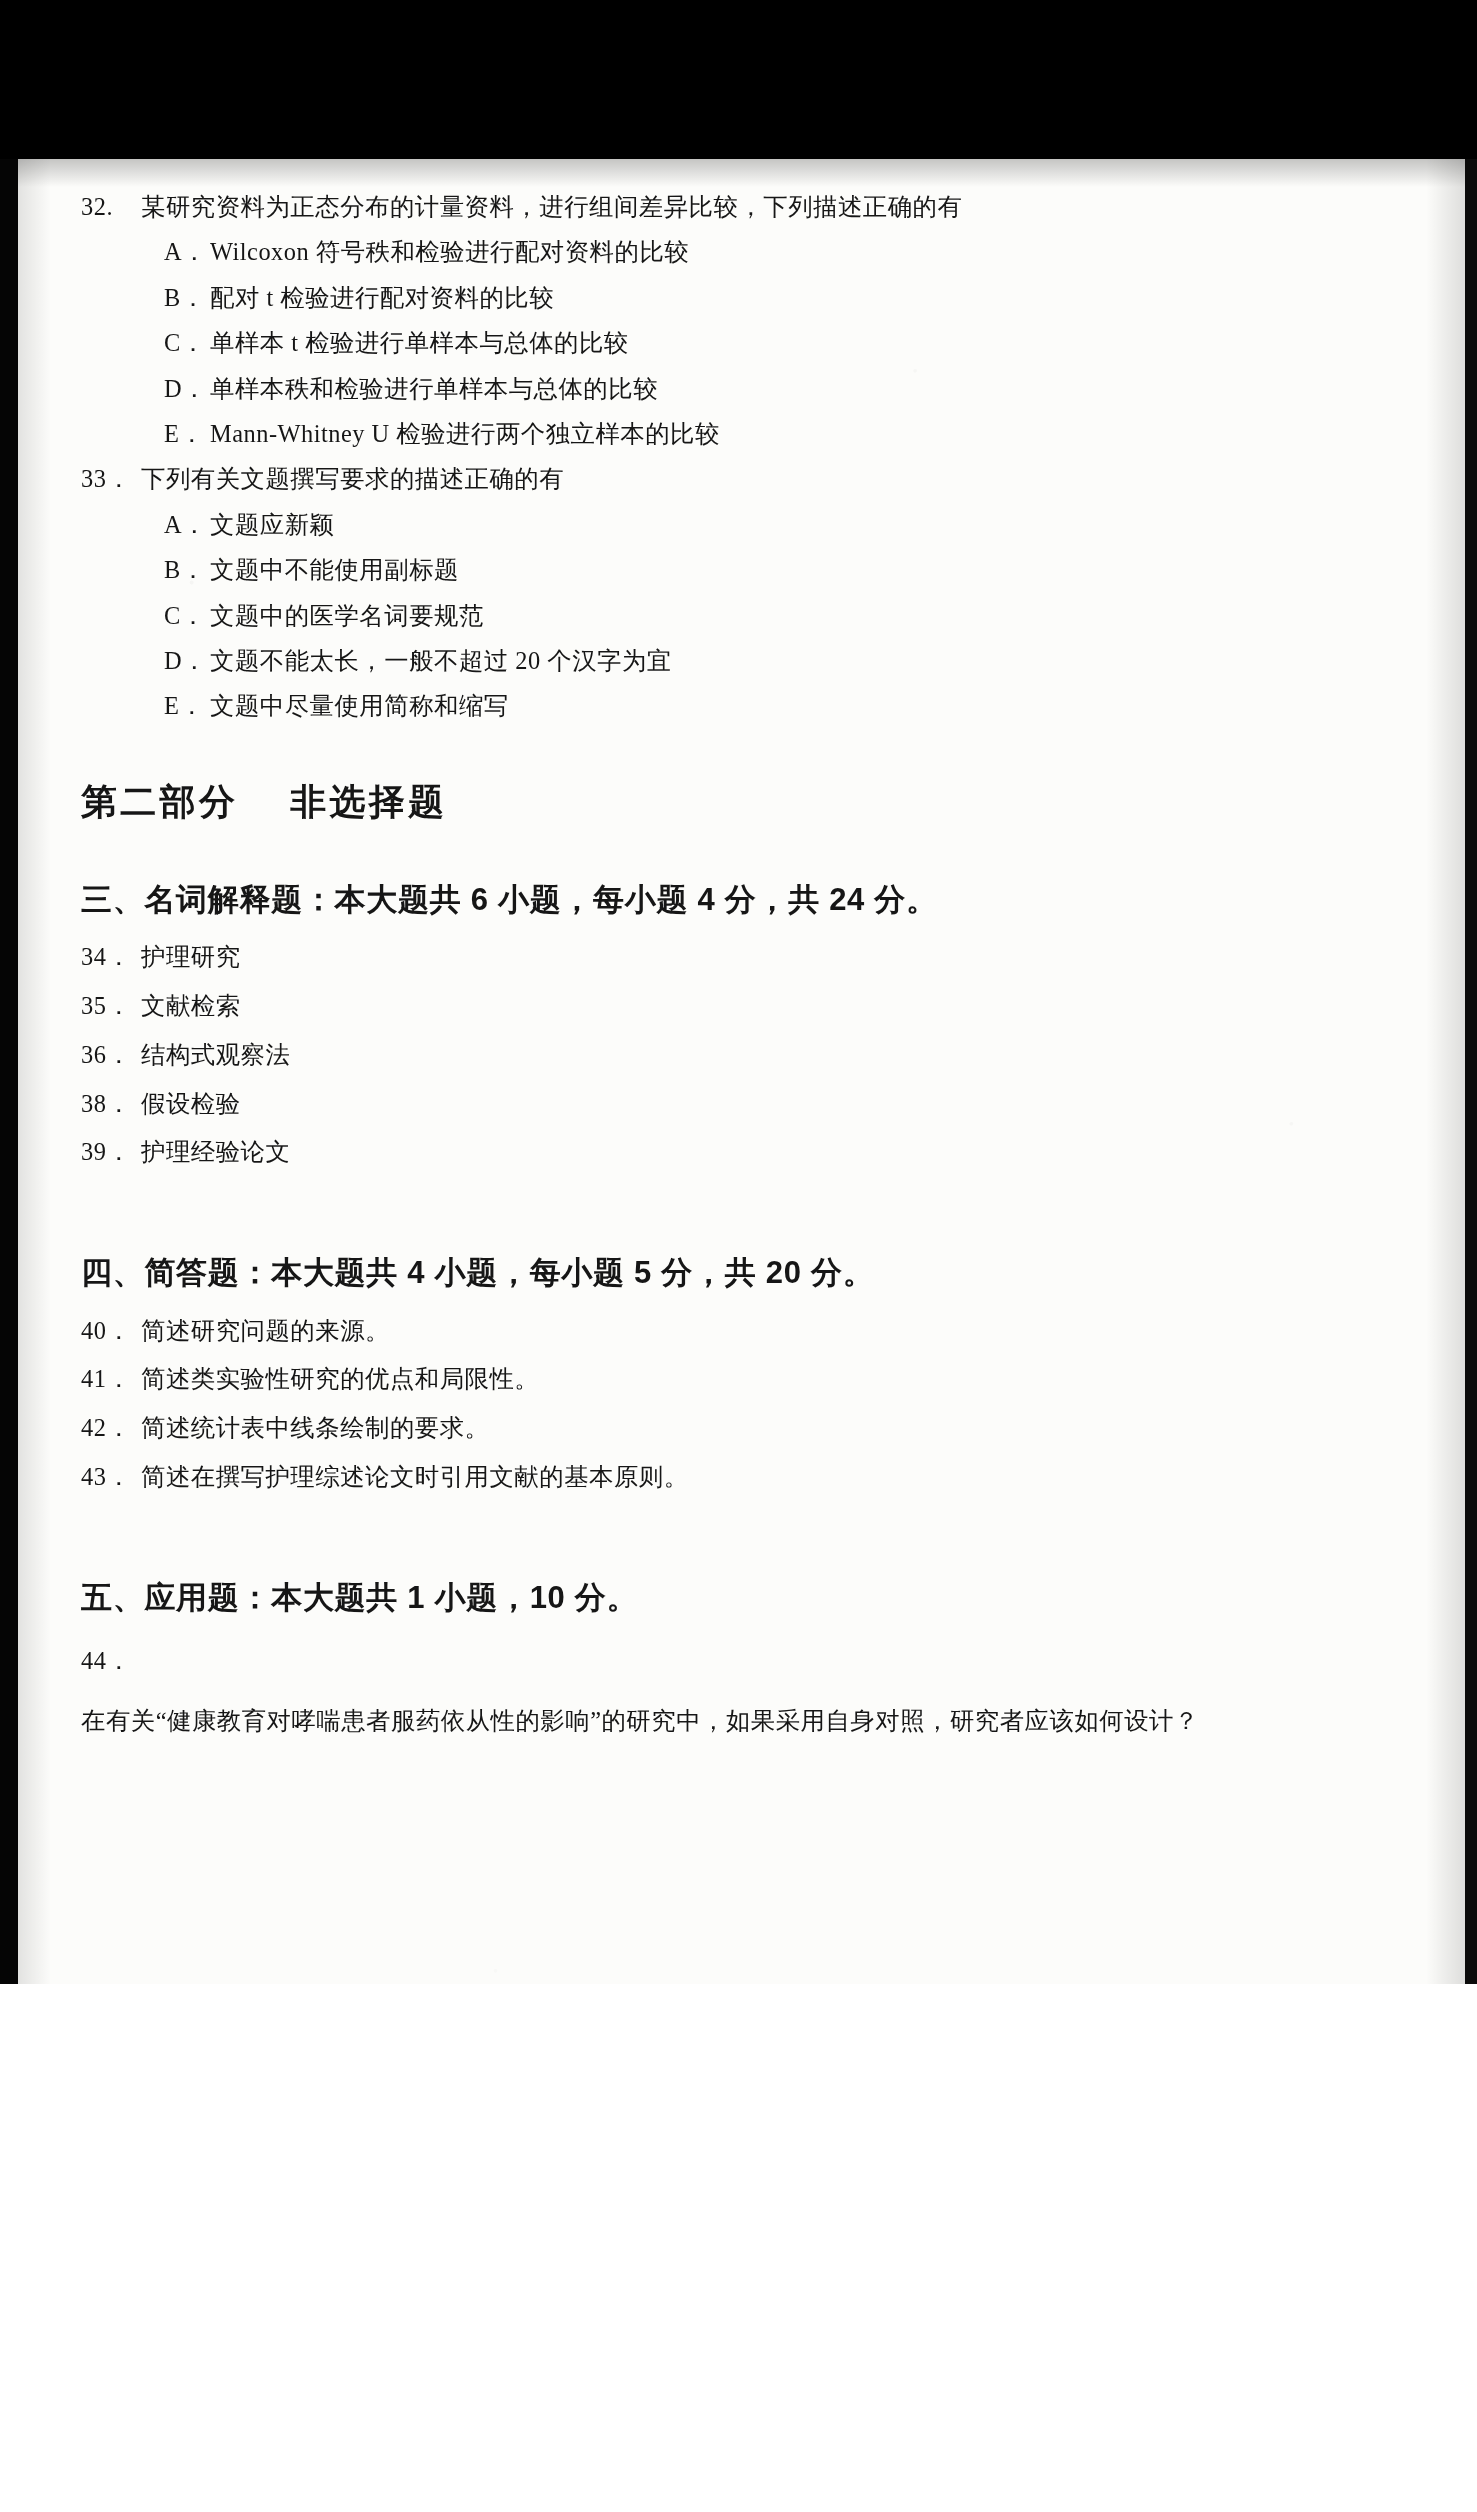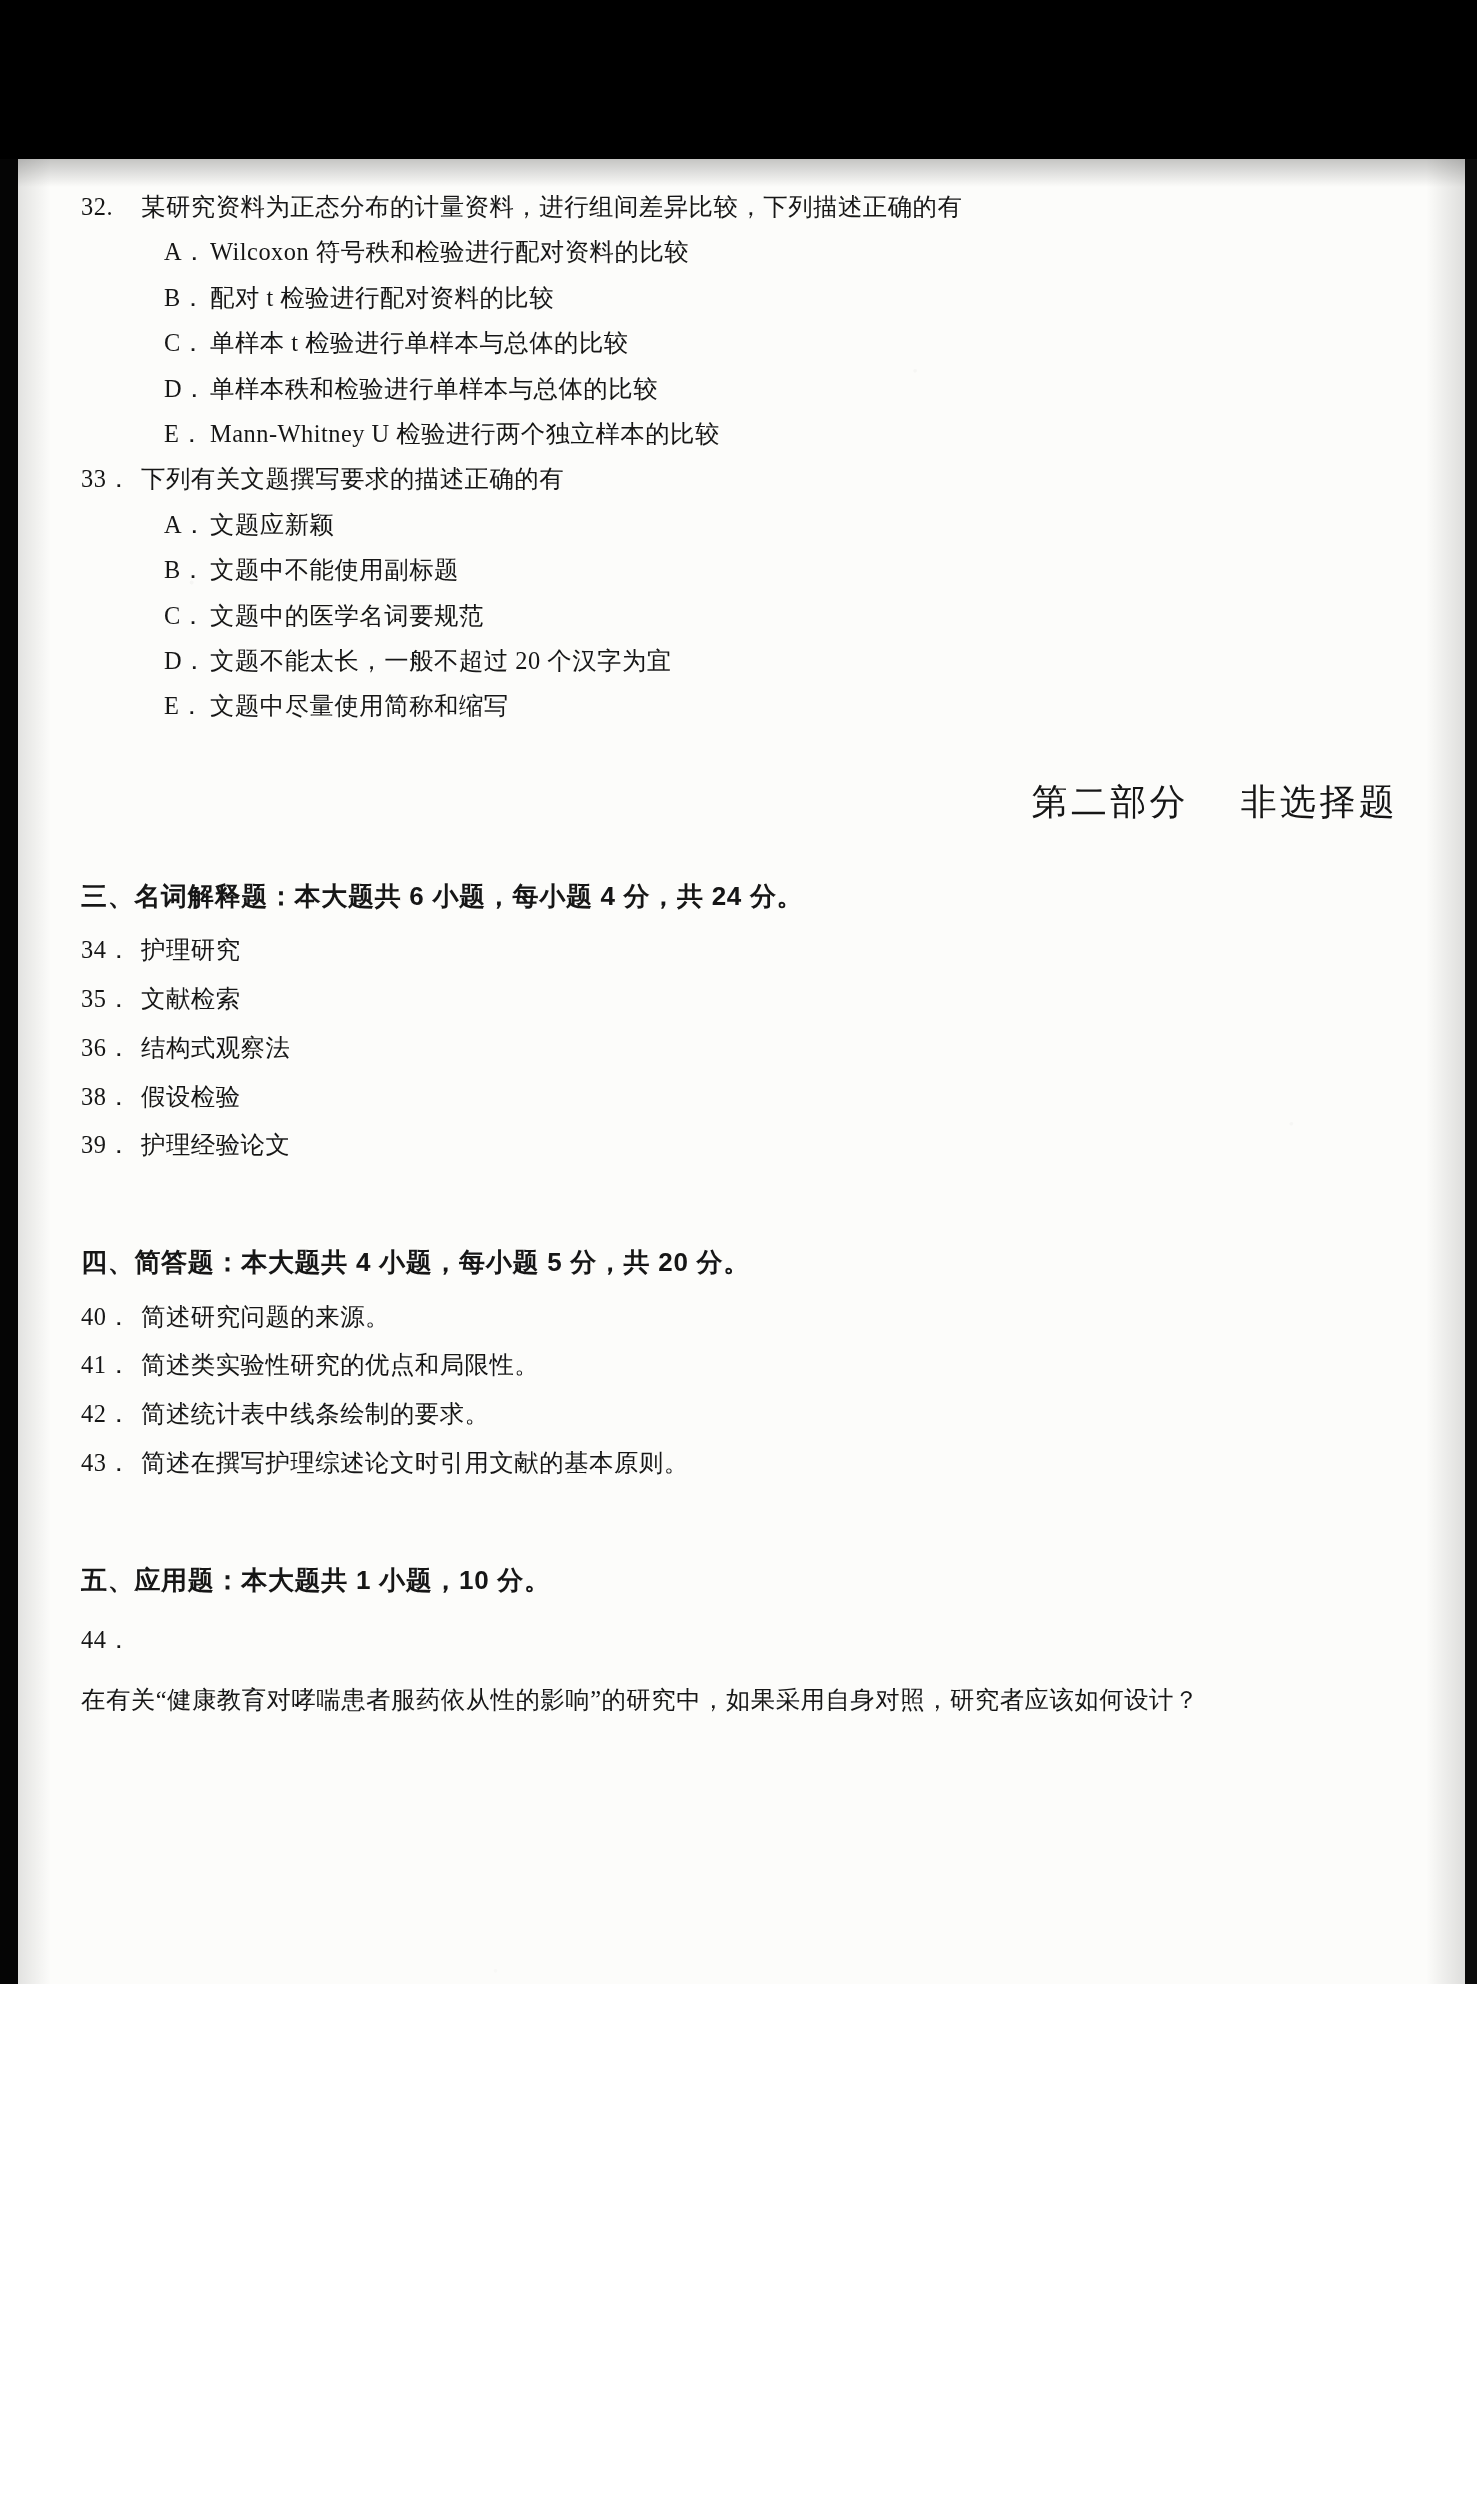--- a/index.html
+++ b/index.html
@@ -116,32 +116,32 @@
     padding-left: 83px;
     letter-spacing: 0.5px;
   }
   .opt-letter {
     width: 46px;
     flex: 0 0 46px;
   }
   .opt-text { flex: 1; }
 
   .part-heading {
-    text-align: right;
+    text-align: left;
     font-size: 36px;
-    font-weight: 400;
+    font-weight: 700;
     letter-spacing: 3.3px;
     margin-top: 59px;
     margin-bottom: 52px;
     font-family: "Liberation Sans", "DejaVu Sans", sans-serif;
   }
   .part-heading .gap { display: inline-block; width: 52px; }
 
   .section-heading {
-    font-size: 26px;
+    font-size: 31px;
     font-weight: 700;
     margin-top: 42px;
     margin-bottom: 24.4px;
     letter-spacing: 0.7px;
     font-family: "Liberation Sans", "DejaVu Sans", sans-serif;
   }
 
   .simple-item {
     display: flex;
     align-items: flex-start;

